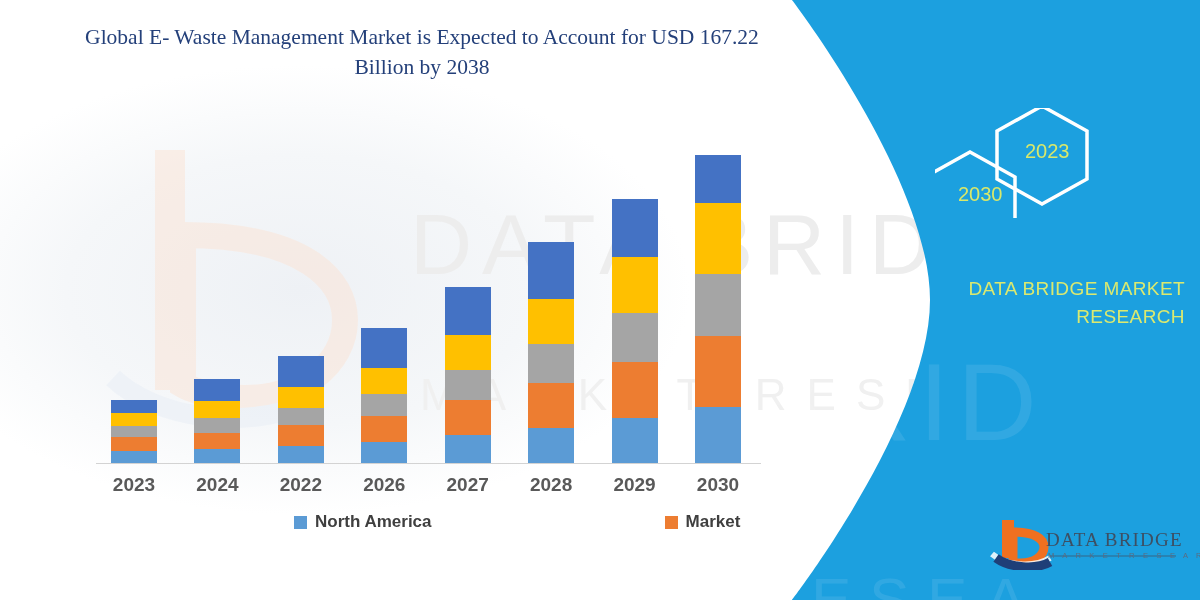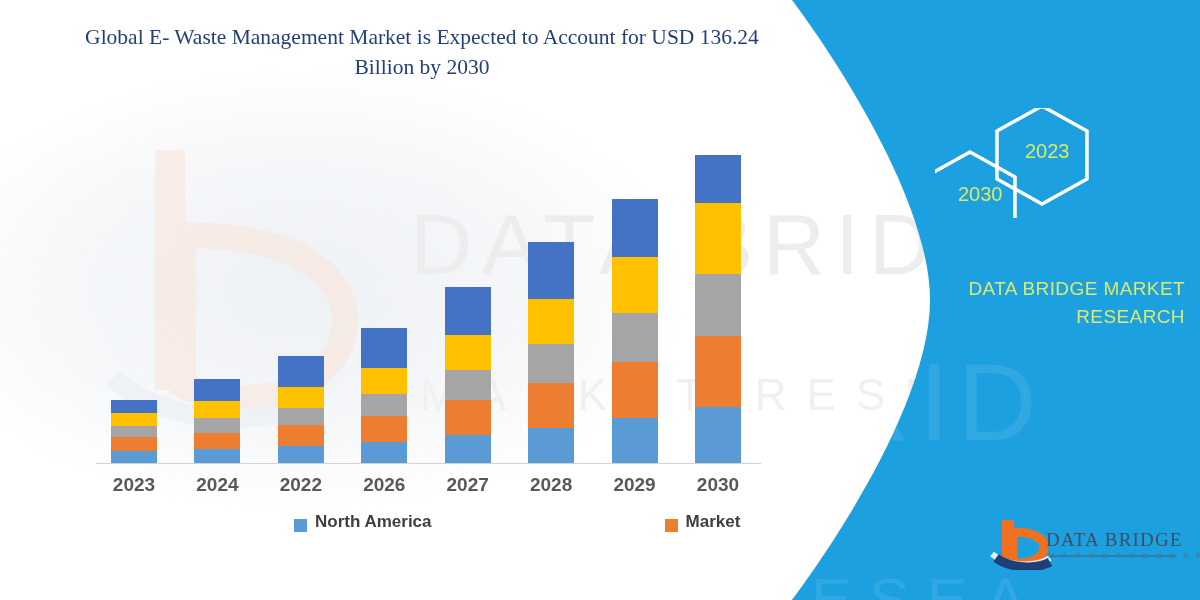--- a/index.html
+++ b/index.html
@@ -82,21 +82,21 @@
     width:76px;text-align:center;
     font-size:19px;font-weight:bold;color:#595959;
     font-family:"Liberation Sans", sans-serif;
   }
 
   
   .legend{
     position:absolute;left:96px;top:512px;width:660px;
     display:flex;
   }
-  .lg-item{display:flex;align-items:flex-end;padding-left:48px;}
+  .lg-item{display:flex;align-items:center;padding-left:48px;}
   .lg-item.na{margin-left:150px;}
   .lg-item.eu{margin-left:185px;}
   .lg-box{width:13px;height:13px;margin-right:8px;}
   .lg-label{font-size:17px;font-weight:bold;color:#3f3f3f;}
 
   
   .footer{
     position:absolute;left:0;top:561px;width:800px;height:39px;
   }
   .f-dmca{
@@ -157,21 +157,21 @@
     <svg viewBox="0 0 300 290" width="300" height="290">
       <path d="M60 10 L60 250 L90 250 L90 10 Z" fill="#fbe4d5"></path>
       <path d="M88 95 C210 95 250 140 250 180 C250 225 205 258 150 258 C110 258 88 245 88 245 Z" fill="none" stroke="#fbe4d5" stroke-width="26"></path>
       <path d="M18 238 C60 278 150 292 215 262" fill="none" stroke="#e8eef6" stroke-width="20"></path>
     </svg>
   </div>
 
   <div class="wm-text wm-data">DATA BRIDGE</div>
   <div class="wm-text wm-mr">MARKET RESEARCH</div>
 
-  <div class="chart-title">Global E- Waste Management Market is Expected to Account for USD 136.24 Billion by 2030</div>
+  <div class="chart-title">Global E- Waste Management Market is Expected to Account for USD 167.22 Billion by 2038</div>
 
   <div class="plot">
     <div class="bars" id="bars">
         <div class="bar-col">
           <div class="bar">
             <div class="seg" style="height: 13px; background: rgb(91, 155, 213);"></div>
             <div class="seg" style="height: 14px; background: rgb(237, 125, 49);"></div>
             <div class="seg" style="height: 11px; background: rgb(165, 165, 165);"></div>
             <div class="seg" style="height: 13px; background: rgb(255, 192, 0);"></div>
             <div class="seg" style="height: 13px; background: rgb(68, 114, 196);"></div>

